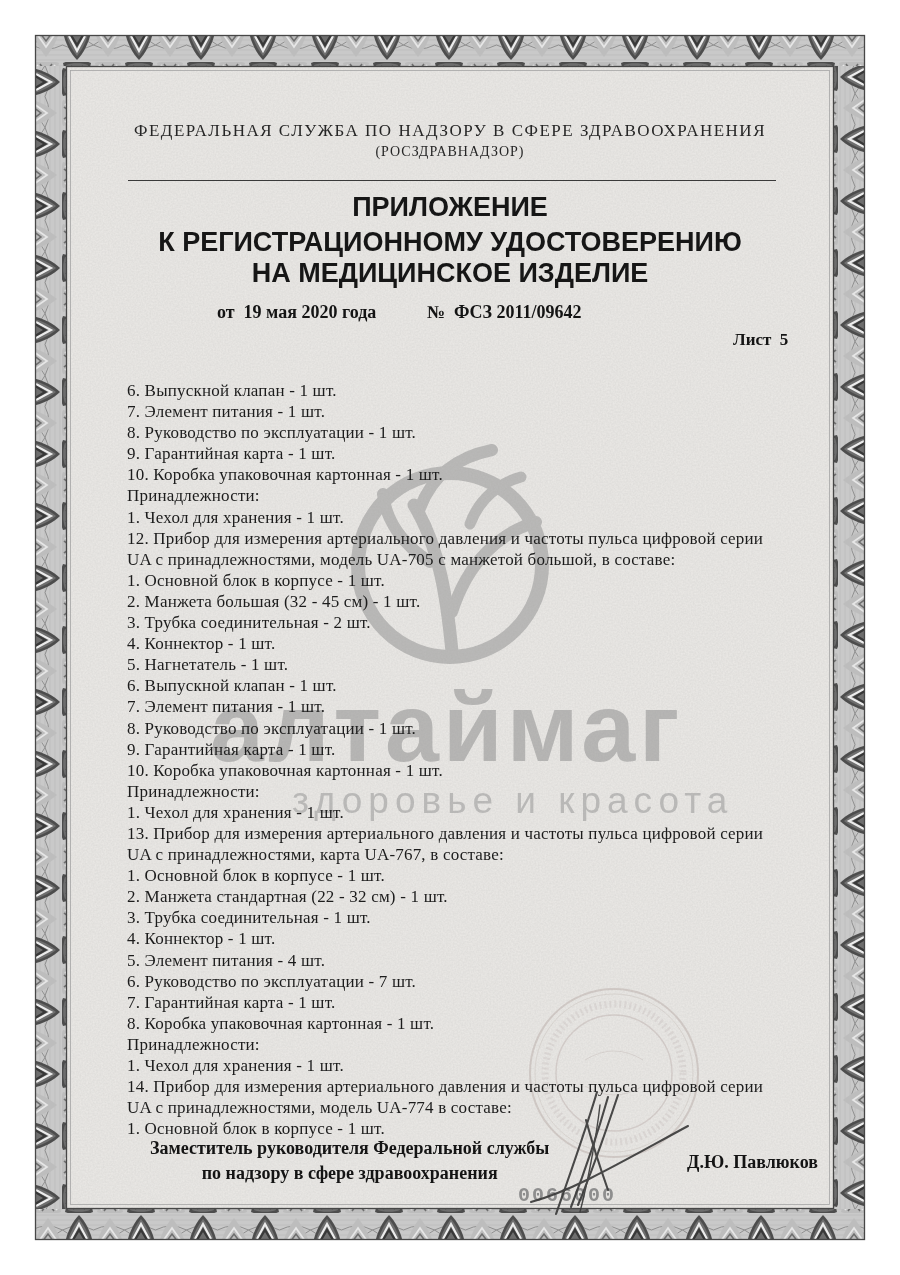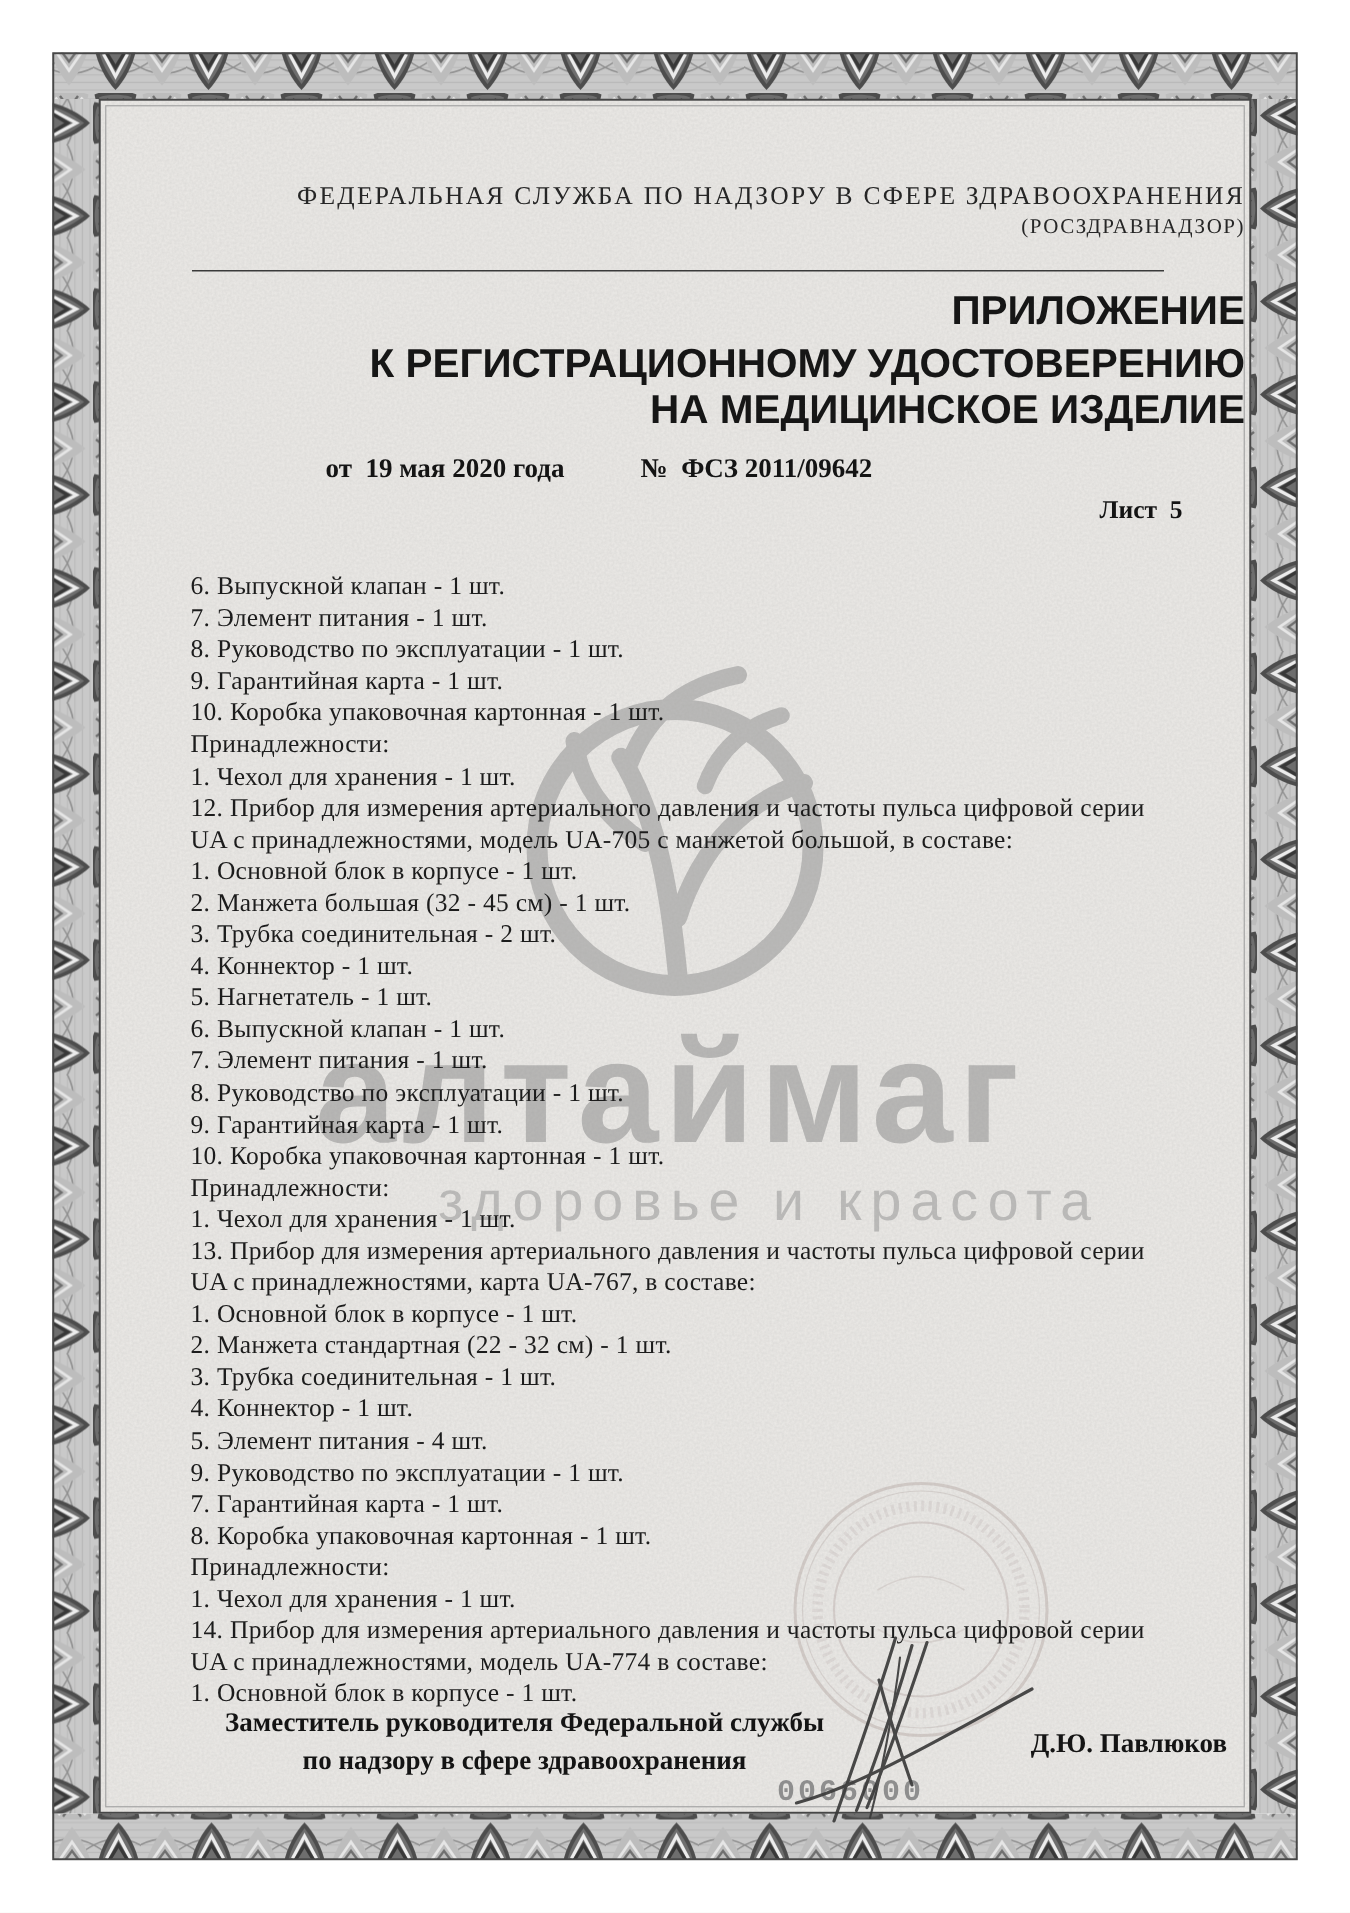--- a/index.html
+++ b/index.html
@@ -3,21 +3,21 @@
 <meta charset="utf-8">
 <style>
   html,body{margin:0;padding:0;background:#ffffff;}
   .page{position:relative;width:900px;height:1275px;background:#ffffff;overflow:hidden;
         font-family:"Liberation Serif", serif;color:#1d1d1d;}
   .layer{position:absolute;left:0;top:0;width:900px;height:1275px;}
   .z0{z-index:0}.z1{z-index:1}.z2{z-index:2}.z3{z-index:3}
 
   
   .abs{position:absolute;}
-  .center{left:70px;width:760px;text-align:right;}
+  .center{left:70px;width:760px;text-align:center;}
   .agency{font-size:17px;letter-spacing:1.5px;color:#262626;}
   .agency2{font-size:14px;letter-spacing:1px;color:#262626;}
   .divider{position:absolute;left:128px;top:180px;width:648px;height:0;
            border-top:1.4px solid #3a3a3a;}
   .doctitle{font-family:"Liberation Sans", sans-serif;font-weight:700;
             font-size:27px;line-height:33px;color:#161616;letter-spacing:0px;}
   .boldserif{font-weight:700;color:#141414;text-align:center;}
   .pre{white-space:pre;}
   .datecell{font-size:18px;}
   .sheet{font-size:17px;}
@@ -141,21 +141,21 @@
         <div class="bline">10. Коробка упаковочная картонная - 1 шт.</div>
         <div class="bline">Принадлежности:</div>
         <div class="bline">1. Чехол для хранения - 1 шт.</div>
         <div class="bline">13. Прибор для измерения артериального давления и частоты пульса цифровой серии</div>
         <div class="bline">UA с принадлежностями, карта UA-767, в составе:</div>
         <div class="bline">1. Основной блок в корпусе - 1 шт.</div>
         <div class="bline">2. Манжета стандартная (22 - 32 см) - 1 шт.</div>
         <div class="bline">3. Трубка соединительная - 1 шт.</div>
         <div class="bline">4. Коннектор - 1 шт.</div>
         <div class="bline">5. Элемент питания - 4 шт.</div>
-        <div class="bline">9. Руководство по эксплуатации - 1 шт.</div>
+        <div class="bline">6. Руководство по эксплуатации - 7 шт.</div>
         <div class="bline">7. Гарантийная карта - 1 шт.</div>
         <div class="bline">8. Коробка упаковочная картонная - 1 шт.</div>
         <div class="bline">Принадлежности:</div>
         <div class="bline">1. Чехол для хранения - 1 шт.</div>
         <div class="bline">14. Прибор для измерения артериального давления и частоты пульса цифровой серии</div>
         <div class="bline">UA с принадлежностями, модель UA-774 в составе:</div>
         <div class="bline">1. Основной блок в корпусе - 1 шт.</div>
       </div>
 
     <div class="abs boldserif sigblock" style="left:127px;top:1136px">

